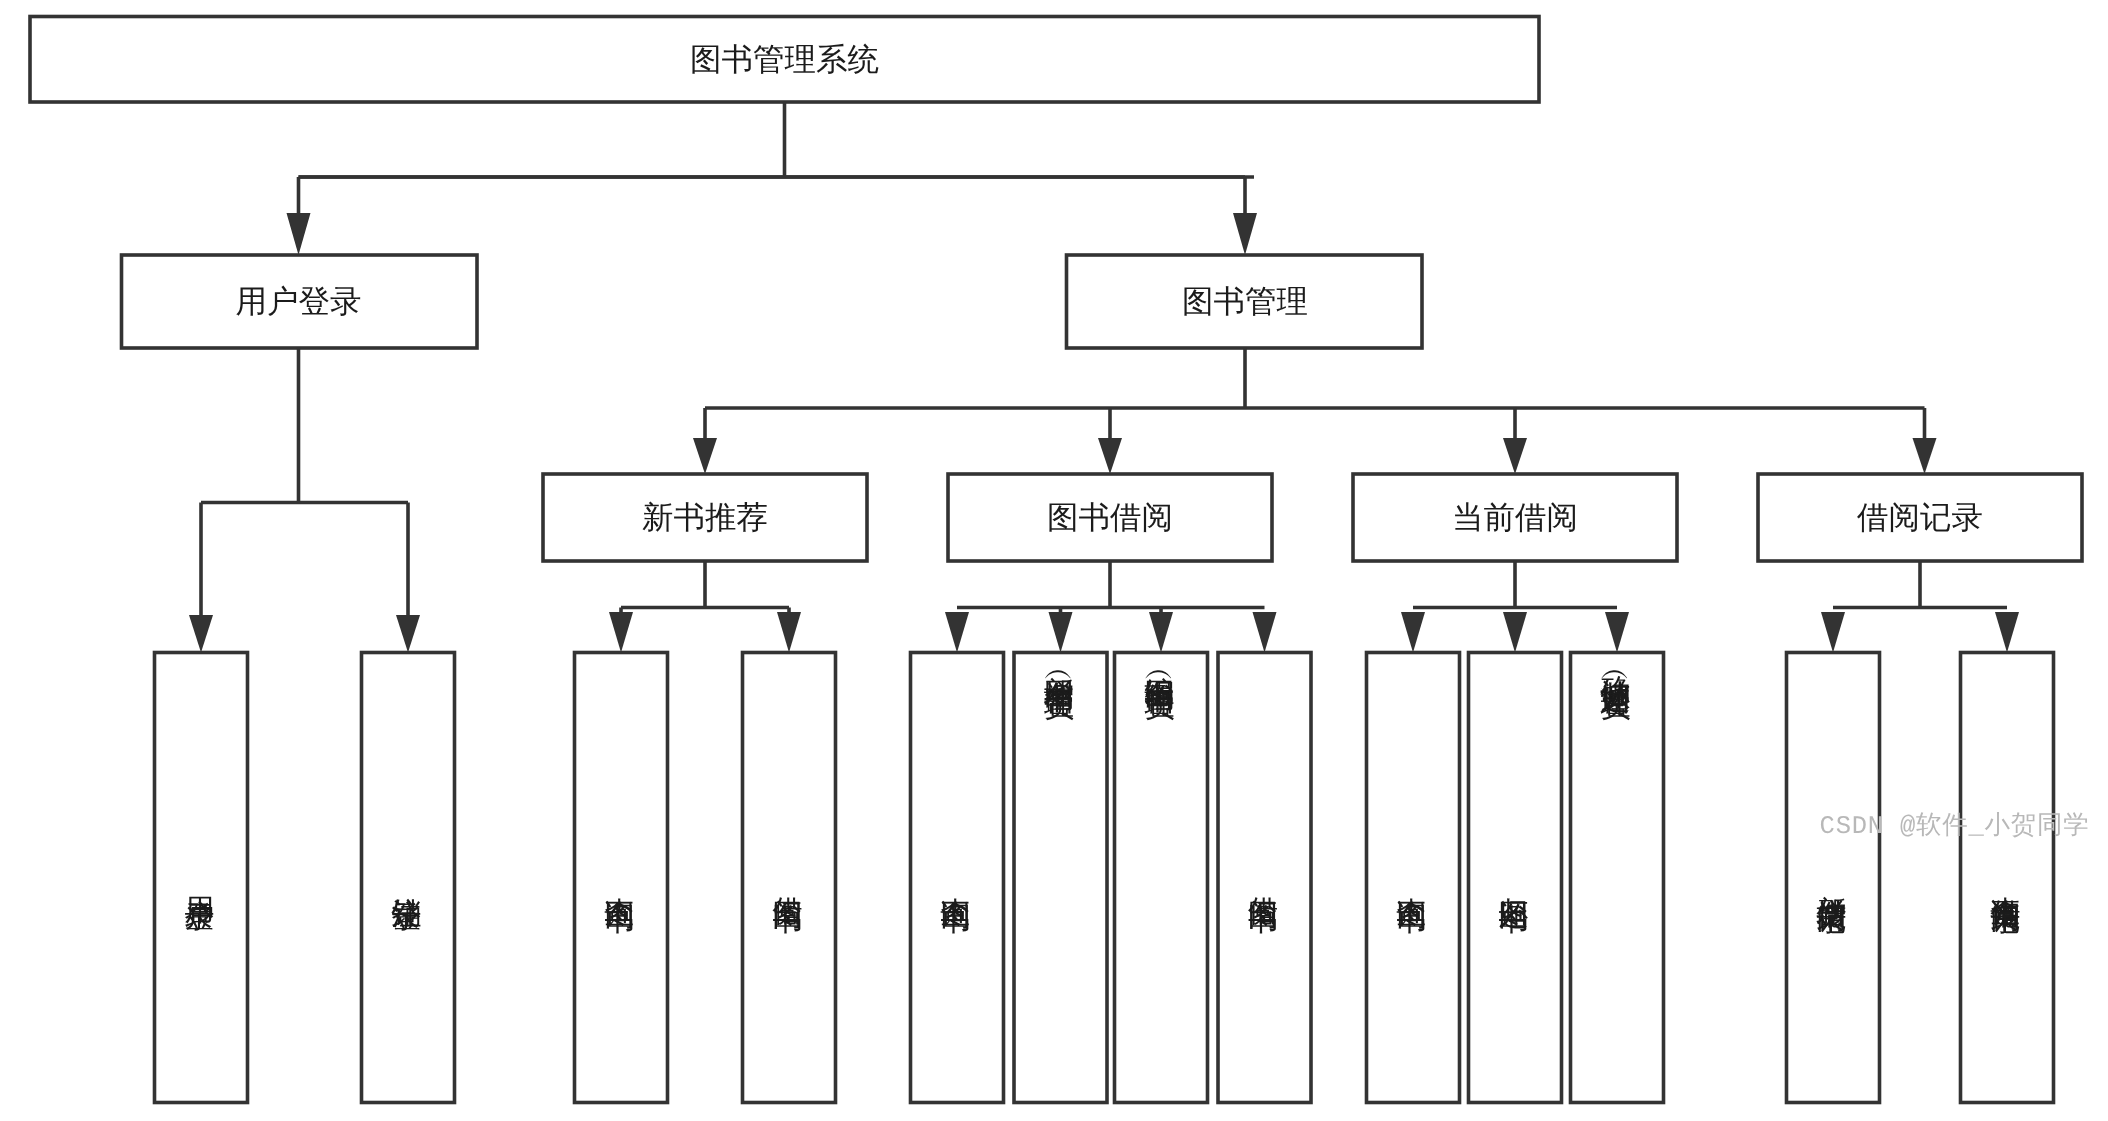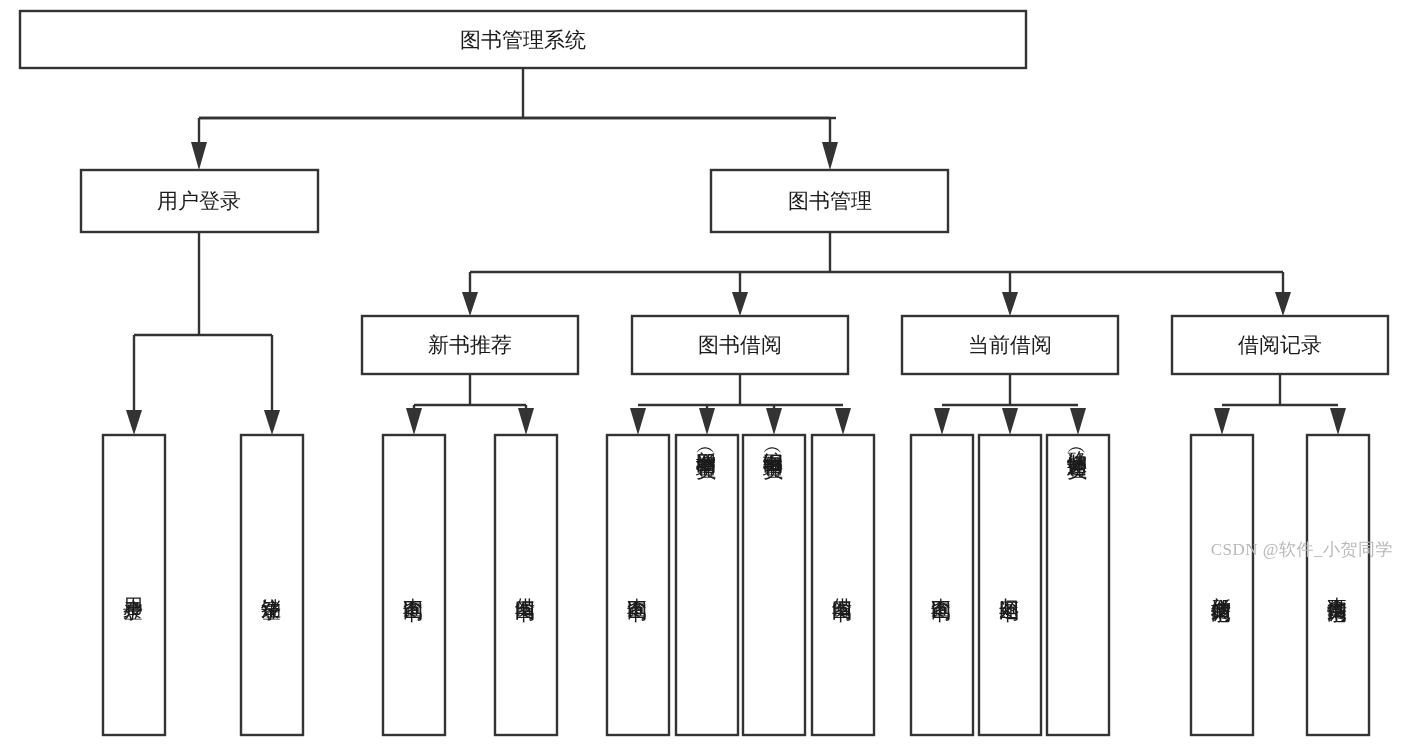--- a/index.html
+++ b/index.html
@@ -64,21 +64,21 @@
     font-size: 20px;
     color: #1b1b1b;
     letter-spacing: 1.5px;
     white-space: nowrap;
     text-align: center;
   }
   .watermark {
     position: absolute;
     right: 12px;
     bottom: 6px;
-    font-family: Liberation Serif, serif;
+    font-family: Liberation Mono, monospace;
     font-size: 17px;
     color: #b8b8b8;
     letter-spacing: 0.5px;
     white-space: nowrap;
     user-select: none;
   }
 </style>
 </head>
 <body>
 

